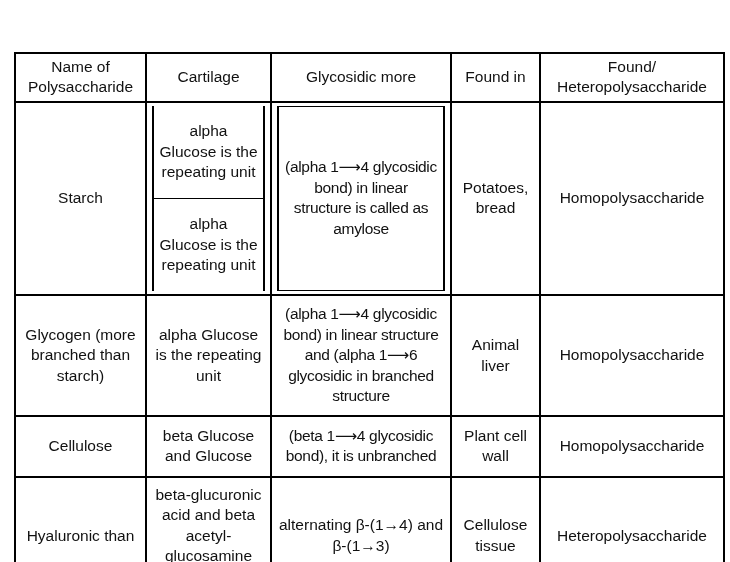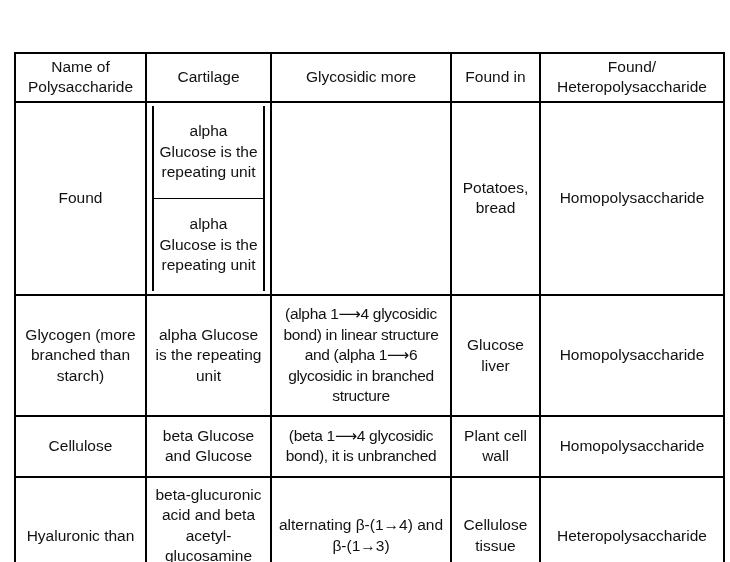--- a/index.html
+++ b/index.html
@@ -105,48 +105,51 @@
         <th>
           <span>Found/</span><br>
           <span>Heteropolysaccharide</span>
         </th>
       </tr>
     </thead>
 
     <tbody>
 
       <tr style="height:191px;">
-        <td>Found</td>
+        <td>Starch</td>
         <td class="split">
           <table class="sub">
             <tbody>
                 <tr>
               <td>alpha Glucose is the repeating unit</td>
             </tr>
             <tr>
               <td>alpha Glucose is the repeating unit</td>
             </tr>
           </tbody>
             </table>
         </td>
         <td class="split">
           <table class="sub">
             <tbody>
+                <tr>
+              <td class="arrow-long">(alpha 1⟶4 glycosidic bond) in linear structure is called as amylose</td>
+            </tr>
           </tbody>
             </table>
         </td>
         <td>Potatoes, bread</td>
         <td>Homopolysaccharide</td>
       </tr>
 
       <tr style="height:120px;">
         <td>Glycogen (more branched than starch)</td>
         <td>alpha Glucose is the repeating unit</td>
         <td class="arrow-long">(alpha 1⟶4 glycosidic bond) in linear structure and (alpha 1⟶6 glycosidic in branched structure</td>
-        <td>Glucose liver</td>
+        <td>Animal liver</td>
         <td>Homopolysaccharide</td>
       </tr>
 
       <tr style="height:60px;">
         <td>Cellulose</td>
         <td>beta Glucose and Glucose</td>
         <td class="arrow-long">(beta 1⟶4 glycosidic bond), it is unbranched</td>
         <td>Plant cell wall</td>
         <td>Homopolysaccharide</td>
       </tr>

